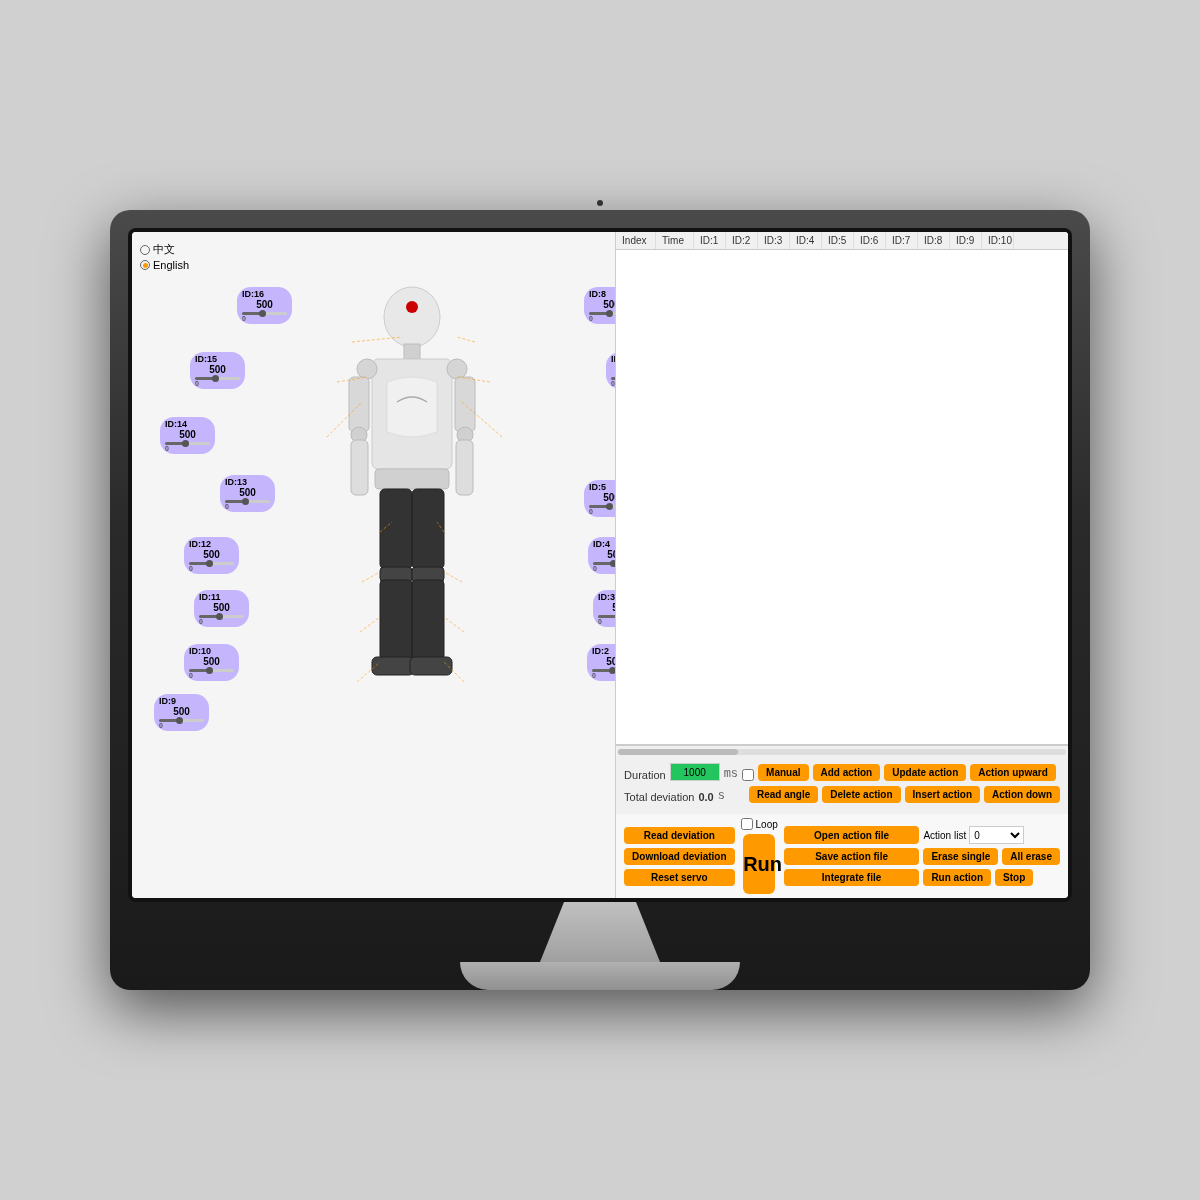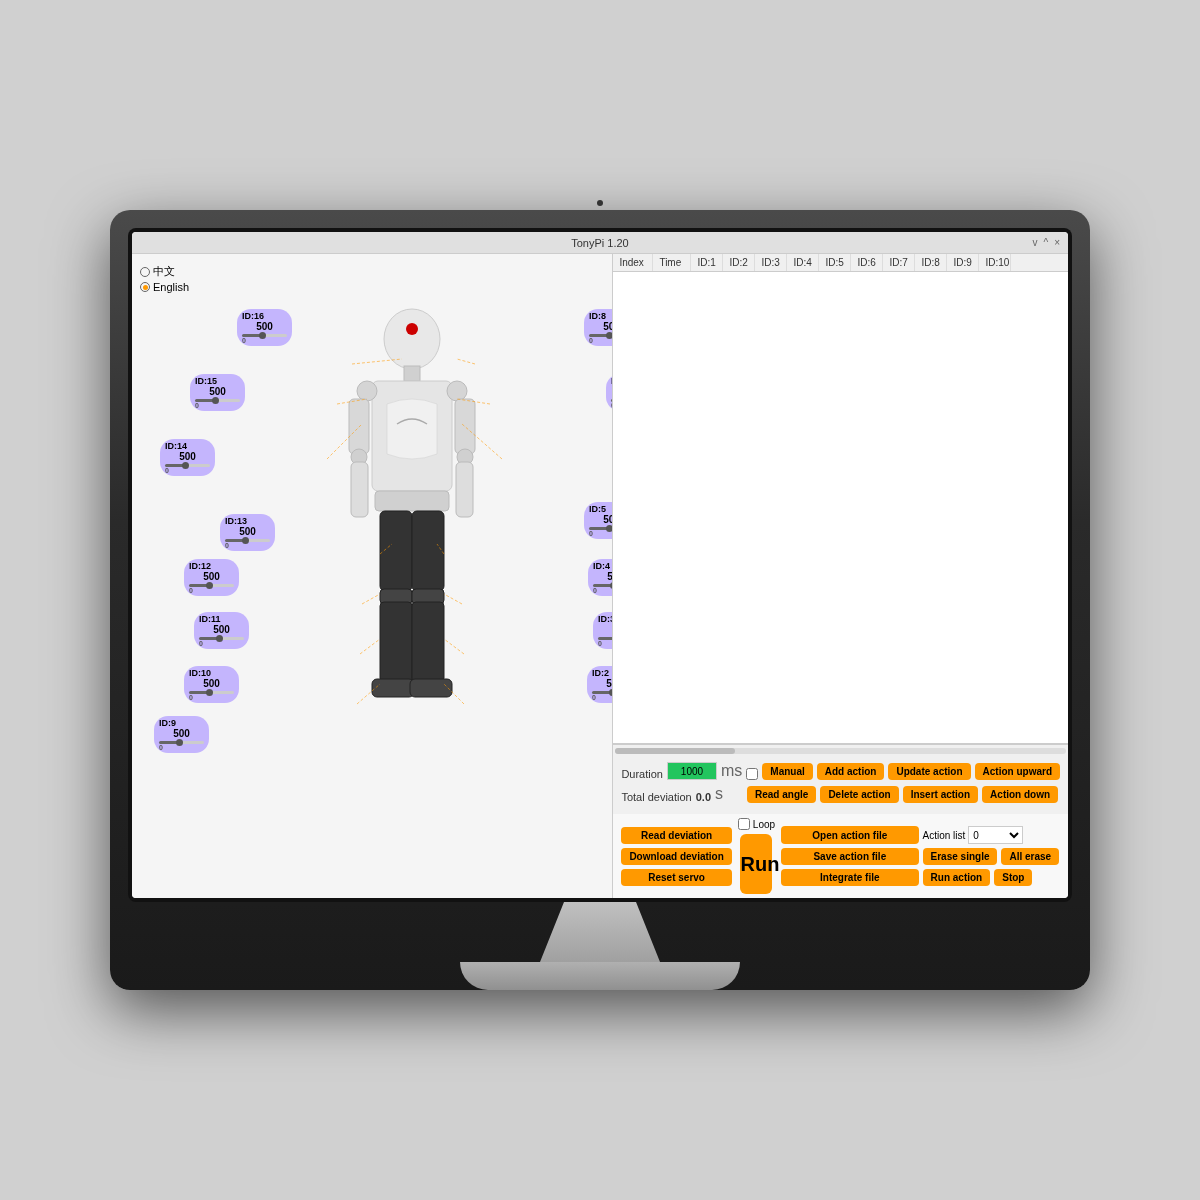--- a/index.html
+++ b/index.html
@@ -264,22 +264,23 @@
     .input-small {
       width: 50px;
       height: 18px;
       border: 1px solid #ccc;
       background: #22c55e;
       font-size: 10px;
       padding: 0 3px;
       text-align: center;
     }
     .unit-text {
-      font-size: 16px;
+      font-size: 12px;
       color: #666;
+      font-family: Liberation Mono, monospace;
     }
     .checkbox-small {
       width: 12px;
       height: 12px;
     }
 
     
     .btn-orange {
       background: #f90;
       border: none;
@@ -329,28 +330,20 @@
   </style>
 </head>
 <body>
 
 <div class="monitor-outer">
   <div class="webcam-dot"></div>
   <div class="monitor-screen-bezel">
 
     <div class="app-window">
 
-      <div class="title-bar">
-        <span>TonyPi 1.20</span>
-        <div class="title-bar-controls">
-          <span>v</span>
-          <span>^</span>
-          <span>×</span>
-        </div>
-      </div>
 
       <div class="app-content">
 
         <div class="left-panel">
 
           <div class="lang-selector">
             <div class="lang-option">
               <div class="radio-dot"></div>
               <span>中文</span>
             </div>
@@ -434,21 +427,21 @@
               </div>
           </div>
           <div class="servo-box" style="top:185px; left:28px;">
             <div class="servo-id">ID:14</div>
             <div class="servo-val">500</div>
             <div class="servo-slider"></div>
             <div class="slider-labels">
                 <span>0</span>
               </div>
           </div>
-          <div class="servo-box" style="top:260px; left:88px;">
+          <div class="servo-box" style="top:243px; left:88px;">
             <div class="servo-id">ID:13</div>
             <div class="servo-val">500</div>
             <div class="servo-slider"></div>
             <div class="slider-labels">
                 <span>0</span>
               </div>
           </div>
           <div class="servo-box" style="top:305px; left:52px;">
             <div class="servo-id">ID:12</div>
             <div class="servo-val">500</div>

